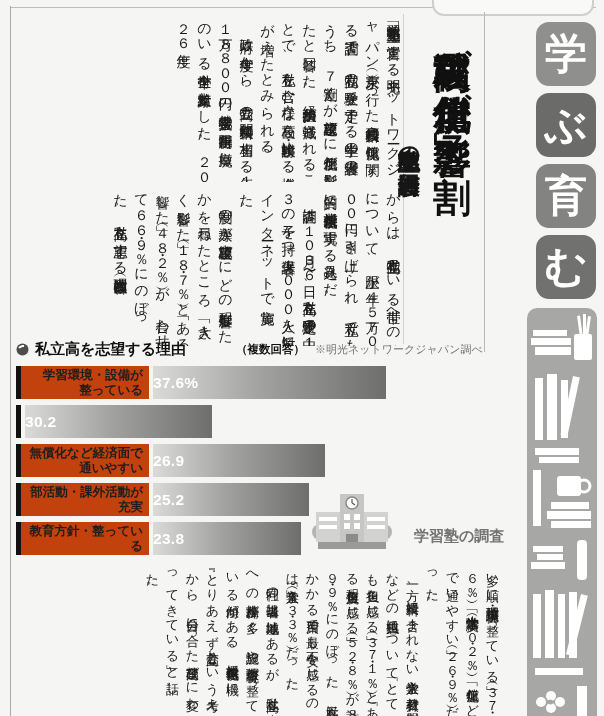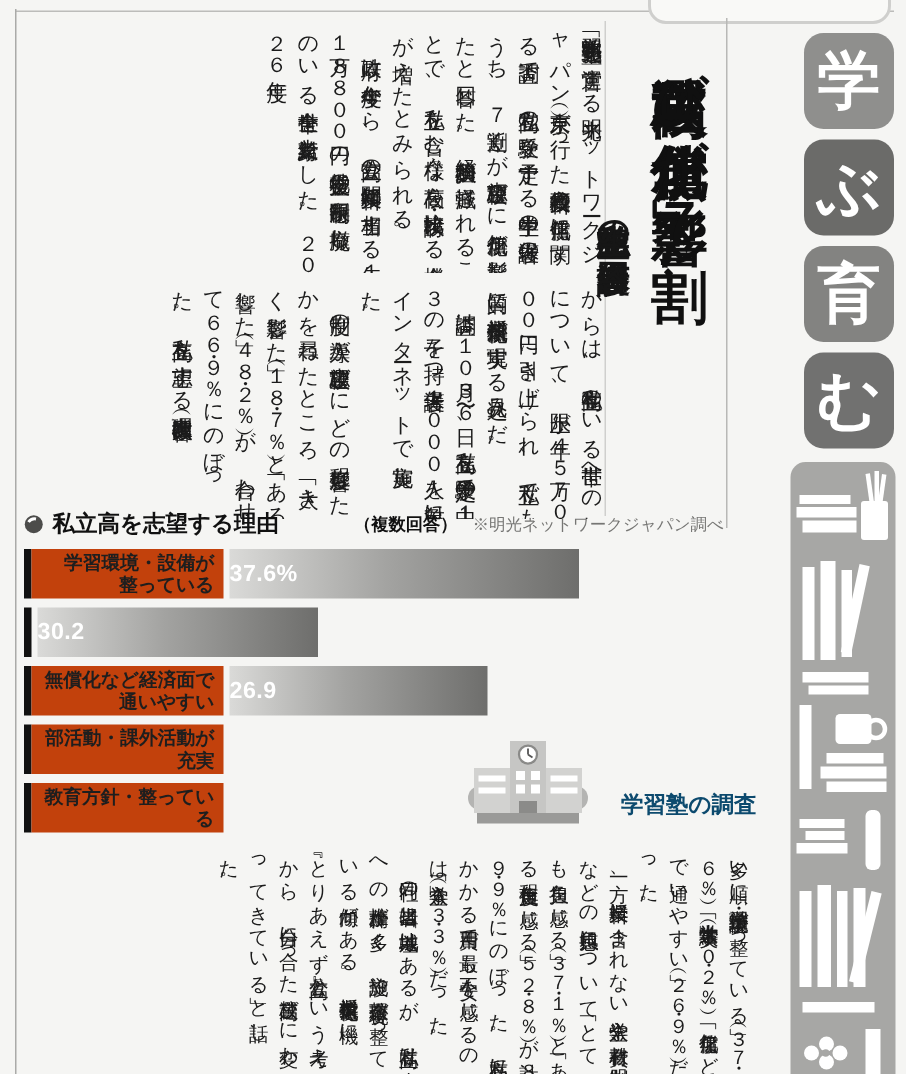--- a/index.html
+++ b/index.html
@@ -18,21 +18,21 @@
   .band{position:absolute;font-size:14px;line-height:21px;letter-spacing:0.5px;}
   #band1{left:16px;top:14px;width:388px;height:168px;}
   #band2{left:16px;top:184px;width:388px;height:162px;}
   #bandBottom{left:12px;top:564px;width:490px;height:152px;font-size:13px;line-height:20px;}
 
   
   .headline-main{position:absolute;left:422px;top:22px;width:58px;height:505px;
                  font-size:38px;font-weight:700;color:#101010;line-height:56px;}
   .headline-sub{position:absolute;left:394px;top:132px;width:30px;height:400px;
                 font-size:22px;font-weight:600;color:#161616;line-height:30px;}
-  .survey-caption{position:absolute;left:414px;top:527px;font-size:15px;font-weight:bold;color:#0c4a6e;
+  .survey-caption{position:absolute;left:414px;top:527px;font-size:15px;font-weight:bold;color:#737373;
                   font-family:"Liberation Sans",sans-serif;}
 
   
   .badge{position:absolute;left:536px;width:60px;height:64px;border-radius:13px;
          display:flex;align-items:center;justify-content:center;}
   .badge span{color:#fff;font-size:42px;font-weight:bold;font-family:"Liberation Sans",sans-serif;}
 
   
   .bookshelf{position:absolute;left:527px;top:308px;width:70px;height:408px;background:#a7a7a5;
              border-radius:10px 10px 0 0;overflow:hidden;}
@@ -162,24 +162,30 @@
       <div class="row-label">無償化など経済面で
 通いやすい</div>
       <div class="bar" style="width: 172px;">
           <span class="bar-value">26.9</span>
         </div>
     </div>
     <div class="chart-row">
       <div class="row-tick"></div>
       <div class="row-label">部活動・課外活動が
 充実</div>
+      <div class="bar" style="width: 156px;">
+          <span class="bar-value">25.2</span>
+        </div>
     </div>
     <div class="chart-row">
       <div class="row-tick"></div>
       <div class="row-label">教育方針・整っている</div>
+      <div class="bar" style="width: 148px;">
+          <span class="bar-value">23.8</span>
+        </div>
     </div>
   </div>
 
   <div class="school-icon">
     <svg width="80" height="66" viewBox="0 0 80 66">
       <circle cx="8" cy="42" r="8" fill="#b4b4b2"></circle>
       <circle cx="72" cy="42" r="8" fill="#b4b4b2"></circle>
       <rect x="6" y="48" width="4" height="10" fill="#9a9a98"></rect>
       <rect x="70" y="48" width="4" height="10" fill="#9a9a98"></rect>
       <rect x="4" y="22" width="24" height="30" fill="#d2d2d0"></rect>

